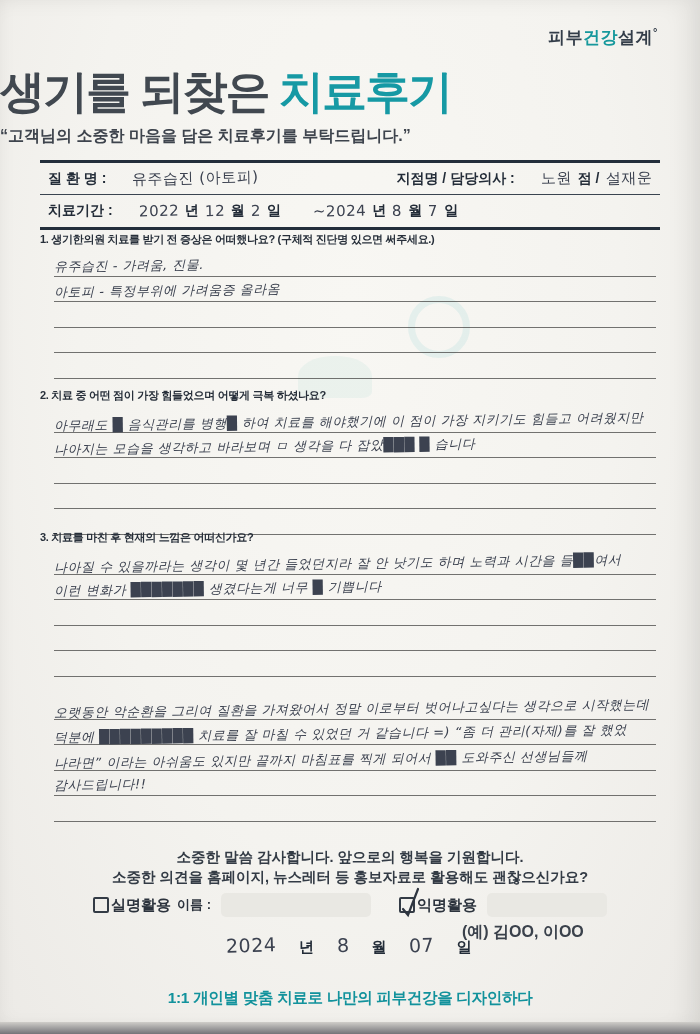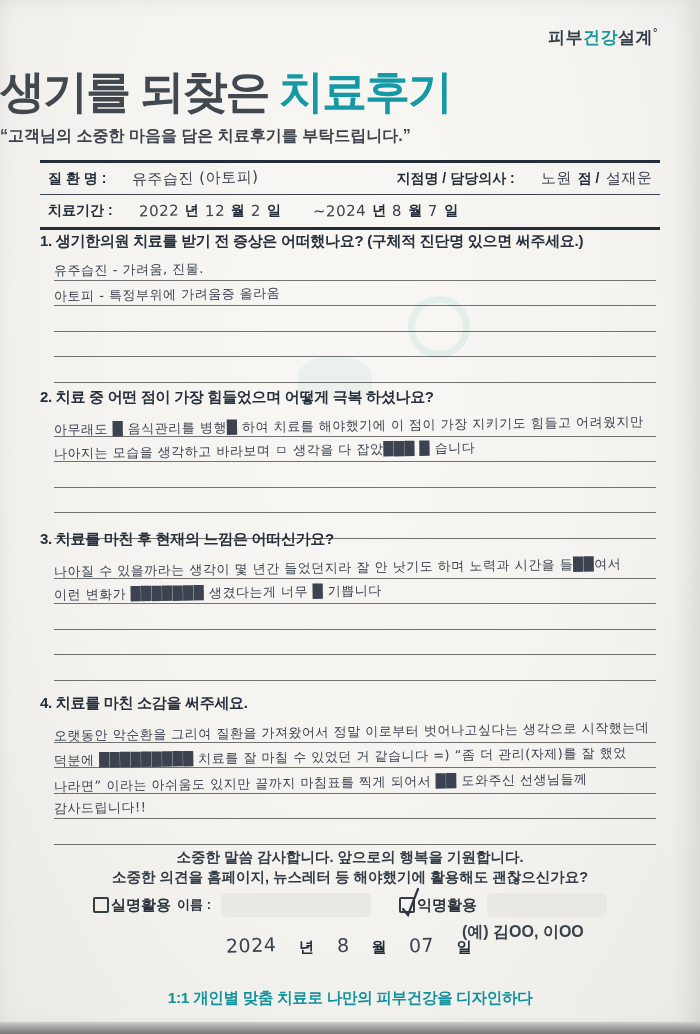--- a/index.html
+++ b/index.html
@@ -32,23 +32,23 @@
   .plabel { font-weight:700; font-size:14px; color:#232c38; white-space:pre; }
   .punit  { font-weight:700; font-size:14px; color:#232c38; margin:0 6px; }
   .hw { font-family:"DejaVu Sans",sans-serif; color:#3c4250; font-size:13.5px;
         display:inline-block; transform:rotate(-1.2deg); letter-spacing:.5px; }
   .hw.big { font-size:15px; }
   .info-row .gap { width:26px; }
   .info-row .spacer { flex:1; }
 
   
   .q { position:absolute; left:40px; right:40px; }
-  .q-title { font-size:15px; font-weight:800; color:#272f3a; margin-bottom:4px; letter-spacing:-.3px; }
+  .q-title { font-size:11px; font-weight:800; color:#272f3a; margin-bottom:4px; letter-spacing:-.3px; }
   .ans-line { height:25.5px; margin:0 4px 0 14px; border-bottom:1px solid rgba(70,70,68,.75);
-              display:flex; align-items:flex-end; padding-bottom:1px; }
+              display:flex; align-items:flex-end; padding-bottom:1px;font-style:italic; }
   .ans-line .hw { transform:rotate(-0.8deg); font-size:13px; white-space:nowrap; }
 
   
   .wm-ring { position:absolute; left:408px; top:296px; width:62px; height:62px;
              border:7px solid rgba(130,205,203,.16); border-radius:50%; }
   .wm-blob { position:absolute; left:298px; top:356px; width:74px; height:42px;
              background:rgba(150,212,200,.13); border-radius:48% 48% 14% 14%; }
 
   
   .thanks { position:absolute; top:848px; left:0; width:100%; text-align:center;
@@ -181,44 +181,40 @@
       </div>
     <div class="ans-line">
         <span class="hw"></span>
       </div>
     <div class="ans-line">
         <span class="hw"></span>
       </div>
   </section>
 
   <section class="q" style="top:694px;">
-    <div class="q-title">
-      <span>4.</span>
-      <span>치료를 마친 소감을 써주세요.</span>
-    </div>
     <div class="ans-line">
         <span class="hw">오랫동안 악순환을 그리여 질환을 가져왔어서 정말 이로부터 벗어나고싶다는 생각으로 시작했는데</span>
       </div>
     <div class="ans-line">
         <span class="hw">덕분에 █████████ 치료를 잘 마칠 수 있었던 거 같습니다 =) “좀 더 관리(자제)를 잘 했었</span>
       </div>
     <div class="ans-line">
         <span class="hw">나라면” 이라는 아쉬움도 있지만 끝까지 마침표를 찍게 되어서 ██ 도와주신 선생님들께</span>
       </div>
     <div class="ans-line">
         <span class="hw">감사드립니다!!</span>
       </div>
     <div class="ans-line">
         <span class="hw"></span>
       </div>
   </section>
 
   <div class="thanks">
     <div>소중한 말씀 감사합니다. 앞으로의 행복을 기원합니다.</div>
-    <div>소중한 의견을 홈페이지, 뉴스레터 등 해야했기에 활용해도 괜찮으신가요?</div>
+    <div>소중한 의견을 홈페이지, 뉴스레터 등 홍보자료로 활용해도 괜찮으신가요?</div>
   </div>
 
   <div class="consent">
     <div class="grp">
       <span class="cbox"></span>
       <span class="clabel">실명활용</span>
       <span class="nlabel">이름 :</span>
       <span class="gbox name"></span>
     </div>
     <div class="grp">

